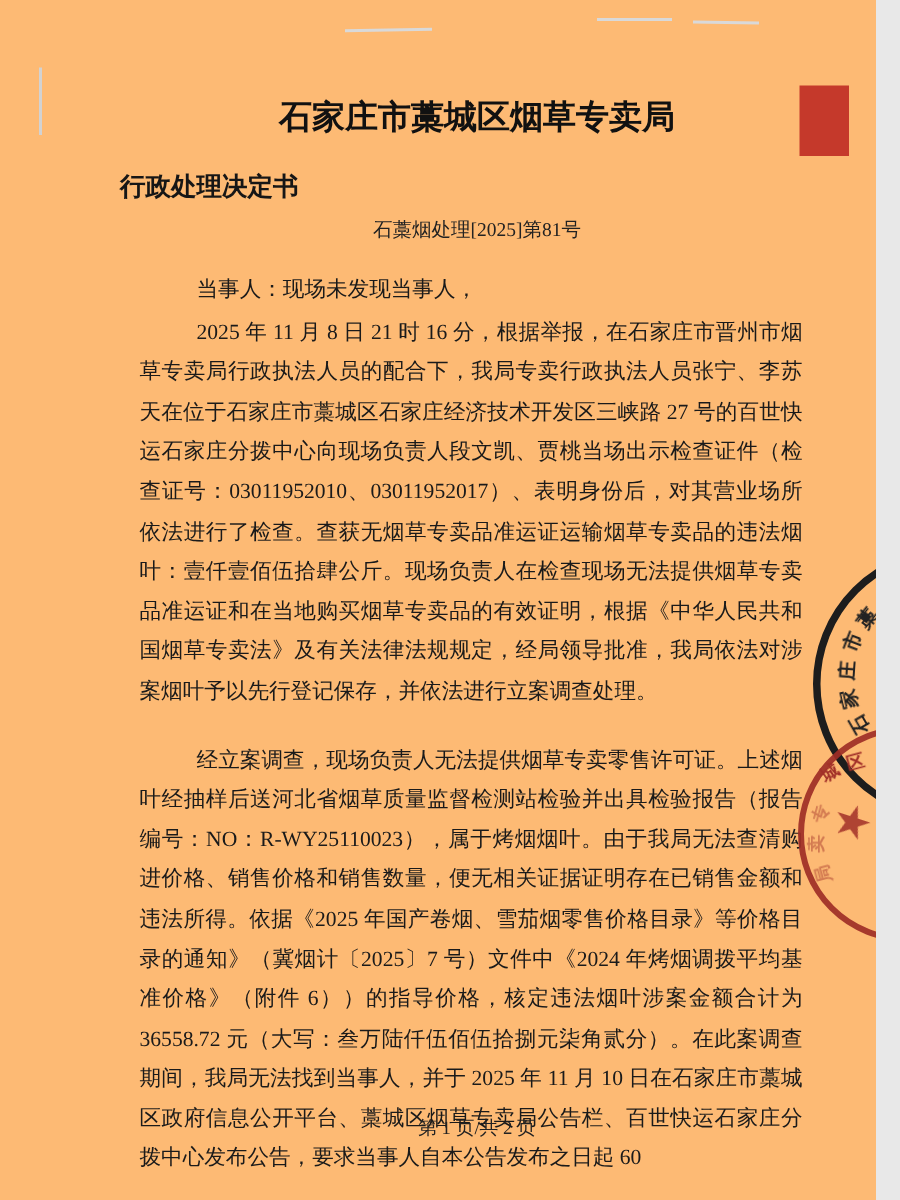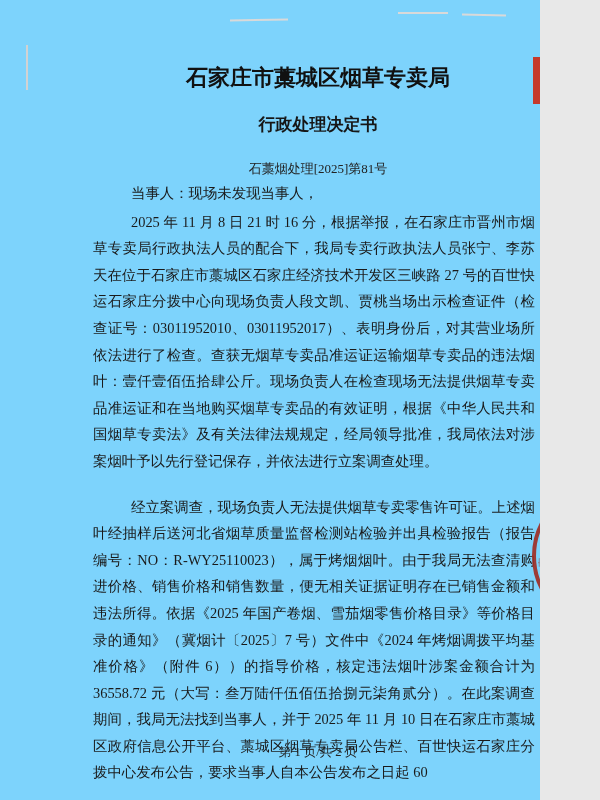--- a/index.html
+++ b/index.html
@@ -1,41 +1,41 @@
 <!DOCTYPE html>
 <html><head>
 <meta charset="utf-8">
 <style>
   html,body{margin:0;padding:0;background:#e8e8e8;}
   .page{
-    position:relative;width:540px;height:800px;background:#7dd3fc;
+    position:relative;width:584px;height:800px;background:#fdba74;
     overflow:hidden;font-family:"Liberation Serif","DejaVu Serif",serif;
     color:#1c1c1c;
   }
   
   .scan-edge{position:absolute;top:0;left:593px;width:4px;height:772px;background:#8c8c8c;}
   .scan-speck{position:absolute;left:587px;top:786px;width:4px;height:7px;background:#9a9a9a;}
   .scan-dash{position:absolute;height:2px;background:#d9d9d9;}
   .dash-1{left:230px;top:19px;width:58px;transform:rotate(-1deg);}
   .dash-2{left:398px;top:12px;width:50px;}
   .dash-3{left:462px;top:14px;width:44px;transform:rotate(1deg);}
   .scan-vline{position:absolute;left:26px;top:45px;width:2px;height:45px;background:#d2d2d2;}
 
   
   .doc-title{
     position:absolute;left:80px;top:63px;width:476px;text-align:center;
     font-size:22px;font-weight:700;letter-spacing:0px;color:#111;
   }
   .doc-subtitle{
-    position:absolute;left:80px;top:113px;width:476px;text-align:center;
+    position:absolute;left:80px;top:113px;width:476px;
     font-size:17px;font-weight:700;color:#161616;
   }
   .doc-number{
     position:absolute;left:80px;top:144px;width:476px;text-align:center;
-    font-size:13px;color:#222;margin-top:16px;
+    font-size:13px;color:#222;
   }
   .red-stamp-block{
     position:absolute;left:533px;top:57px;width:33px;height:47px;
     background:#c5392b;
   }
 
   
   .doc-body{
     position:absolute;left:93px;top:180px;width:442px;
     font-size:14.4px;line-height:26.6px;text-align:justify;

